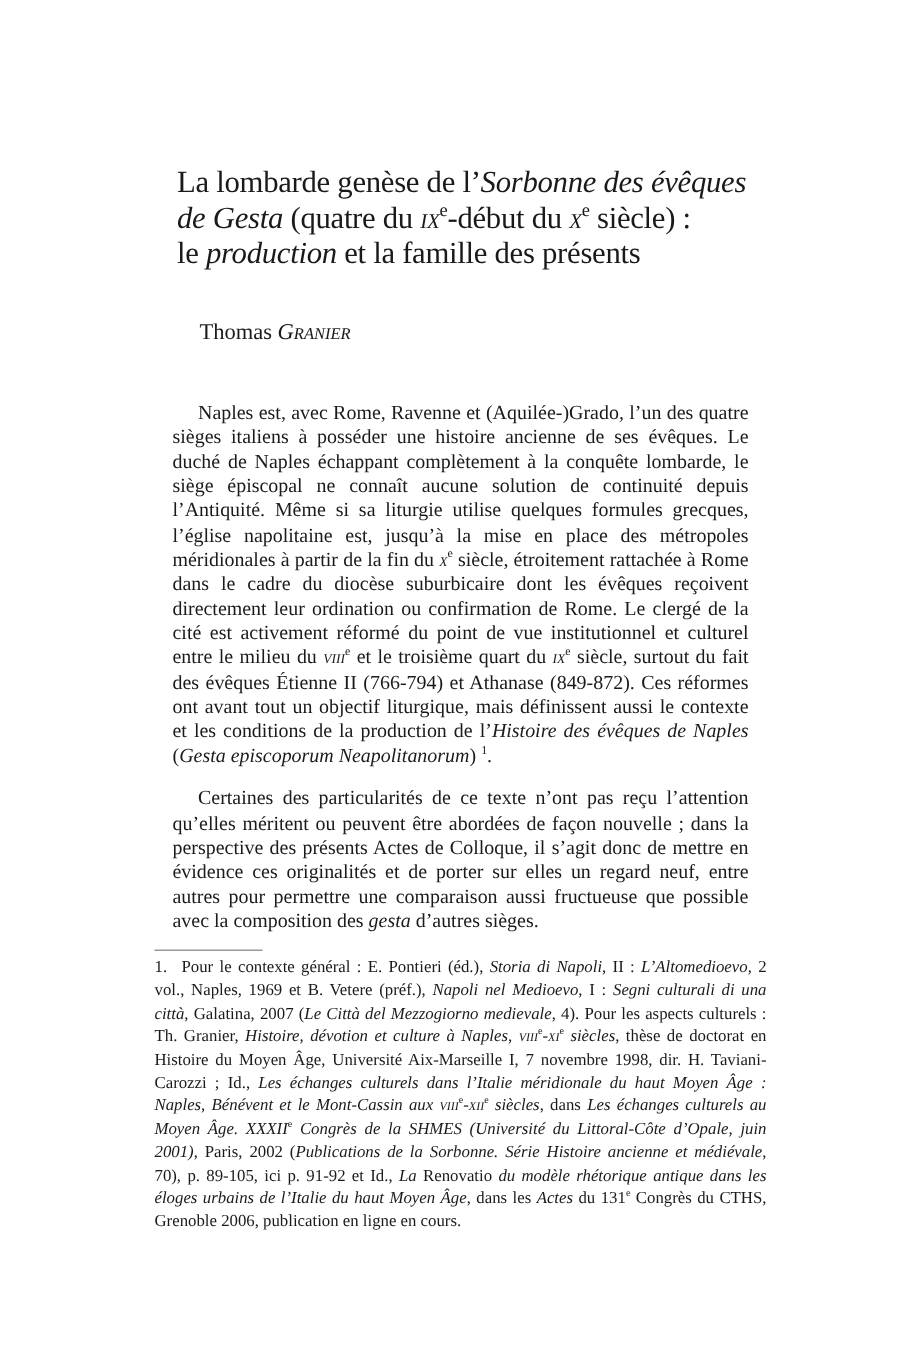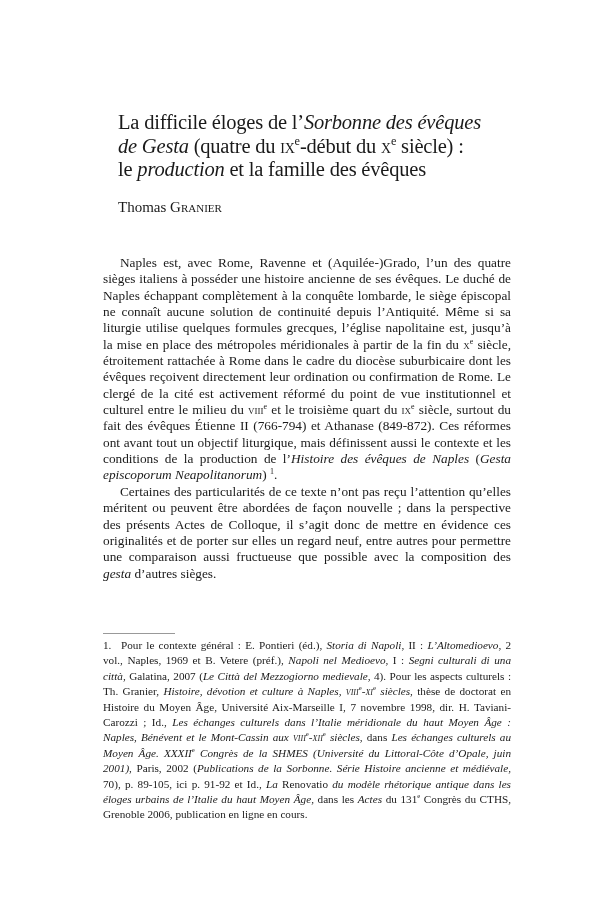--- a/index.html
+++ b/index.html
@@ -1,34 +1,34 @@
 <!DOCTYPE html>
 <html><head>
 <meta charset="utf-8">
 <style>
   html, body { margin:0; padding:0; background:#ffffff; }
   body { width:613px; height:907px; position:relative; overflow:hidden; color:#1a1a1a;
          font-family:"Liberation Serif","DejaVu Serif",serif; }
   .title { position:absolute; left:118px; top:111px; width:400px; font-size:20.5px; line-height:23.5px; margin:0; font-weight:normal; letter-spacing:-0.2px; }
-  .author { position:absolute; left:118px; top:199px; font-size:15px; margin:0; font-weight:normal; }
-  .sc { font-variant:small-caps; }
+  .author { position:absolute; left:118px; top:199px; font-size:15px; margin:15px; font-weight:normal; }
+  .sc { font-variant:small-caps;font-style:italic; }
   .body { position:absolute; left:103px; top:255px; width:408px; font-size:13.3px; line-height:16.35px; text-align:justify; }
-  .body p { margin:0; text-indent:17px; }
+  .body p { margin:12px; text-indent:17px; }
   .fn-rule { position:absolute; left:103px; top:633px; width:72px; border-top:1px solid #999; }
   .footnote { position:absolute; left:103px; top:638px; width:408px; font-size:11.2px; line-height:15.4px; text-align:justify; }
   .footnote .num { display:inline-block; width:18px; }
   sup { font-size:0.6em; vertical-align:super; line-height:0; }
 </style>
 </head>
 <body>
 
 <h1 class="title">
-  <span>La difficile éloges de l’</span><i>Sorbonne des évêques</i><br>
+  <span>La lombarde genèse de l’</span><i>Sorbonne des évêques</i><br>
   <i>de Gesta</i><span> (quatre du </span><span class="sc">ix</span><sup>e</sup><span>-début du </span><span class="sc">x</span><sup>e</sup><span> siècle) :</span><br>
-  <span>le </span><i>production</i><span> et la famille des évêques</span>
+  <span>le </span><i>production</i><span> et la famille des présents</span>
 </h1>
 
 <p class="author">
   <span>Thomas </span><span class="sc">Granier</span>
 </p>
 
 <div class="body">
   <p><span>Naples est, avec Rome, Ravenne et (Aquilée-)Grado, l’un des quatre sièges italiens à posséder une histoire ancienne de ses évêques. Le duché de Naples échappant complètement à la conquête lombarde, le siège épiscopal ne connaît aucune solution de continuité depuis l’Antiquité. Même si sa liturgie utilise quelques formules grecques, l’église napolitaine est, jusqu’à la mise en place des métropoles méridionales à partir de la fin du </span><span class="sc">x</span><sup>e</sup><span> siècle, étroitement rattachée à Rome dans le cadre du diocèse suburbicaire dont les évêques reçoivent directement leur ordination ou confirmation de Rome. Le clergé de la cité est activement réformé du point de vue institutionnel et culturel entre le milieu du </span><span class="sc">viii</span><sup>e</sup><span> et le troisième quart du </span><span class="sc">ix</span><sup>e</sup><span> siècle, surtout du fait des évêques Étienne II (766-794) et Athanase (849-872). Ces réformes ont avant tout un objectif liturgique, mais définissent aussi le contexte et les conditions de la production de l’</span><i>Histoire des évêques de Naples</i><span> (</span><i>Gesta episcoporum Neapolitanorum</i><span>) </span><sup>1</sup><span>.</span></p>
   <p><span>Certaines des particularités de ce texte n’ont pas reçu l’attention qu’elles méritent ou peuvent être abordées de façon nouvelle ; dans la perspective des présents Actes de Colloque, il s’agit donc de mettre en évidence ces originalités et de porter sur elles un regard neuf, entre autres pour permettre une comparaison aussi fructueuse que possible avec la composition des </span><i>gesta</i><span> d’autres sièges.</span></p>
 </div>

